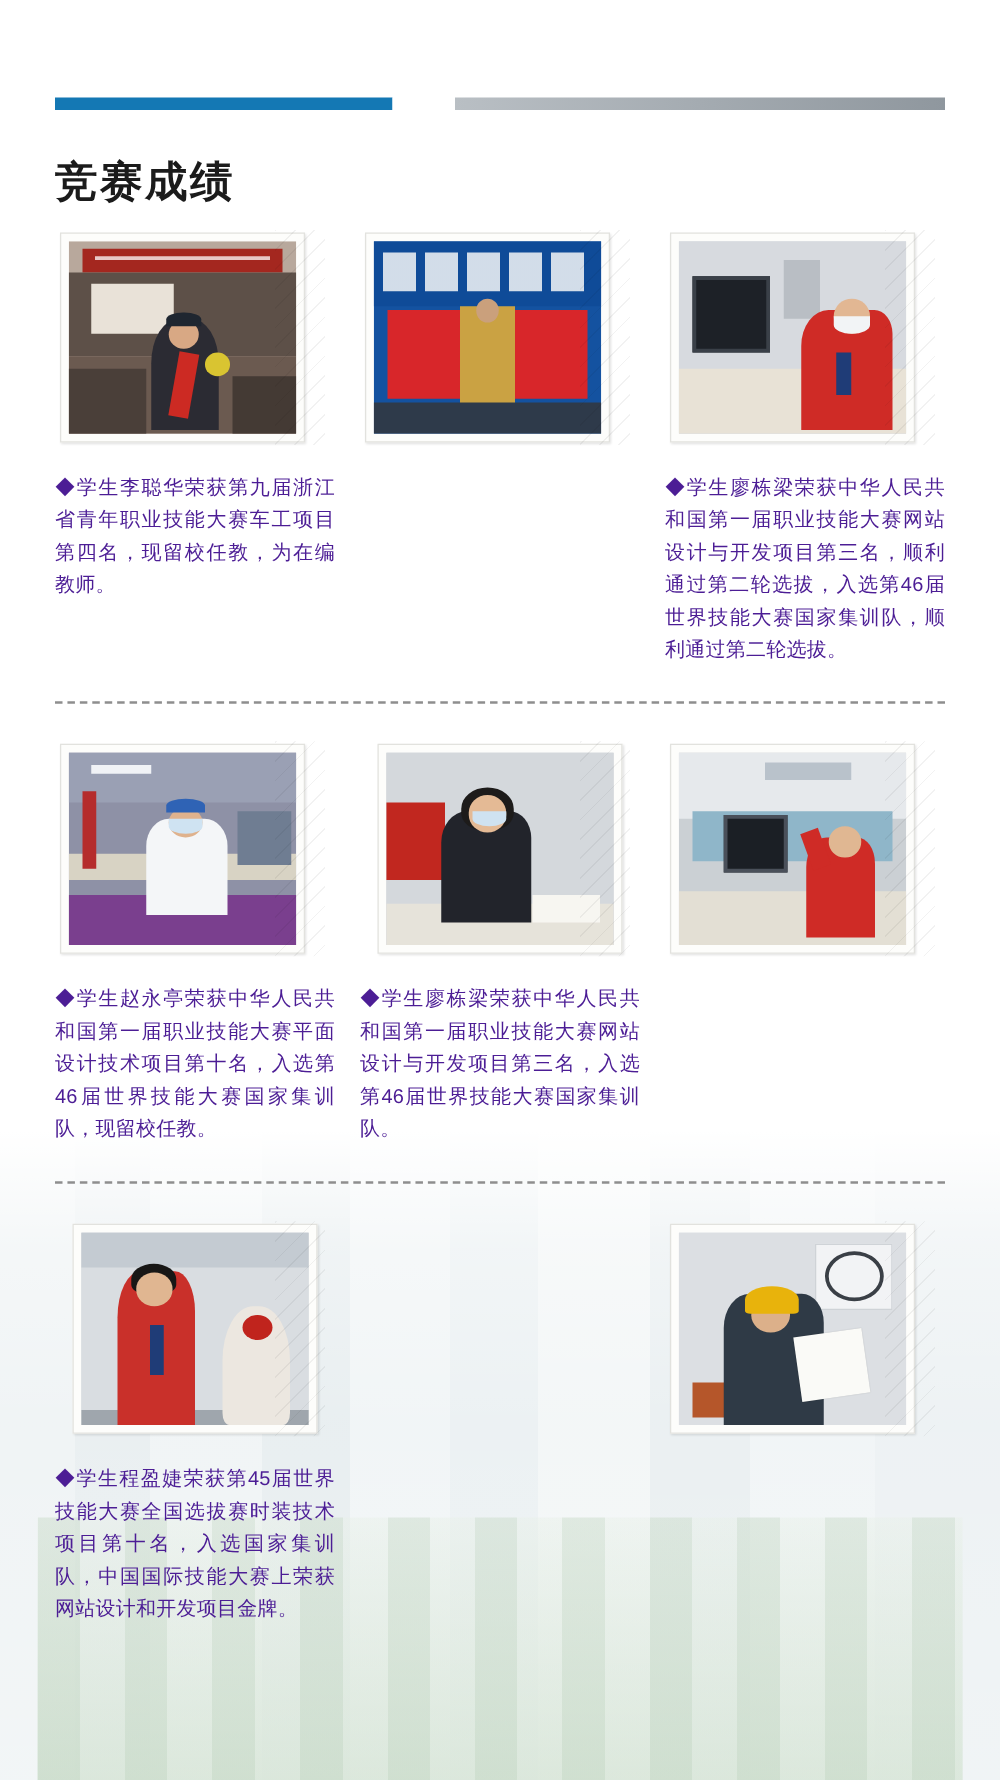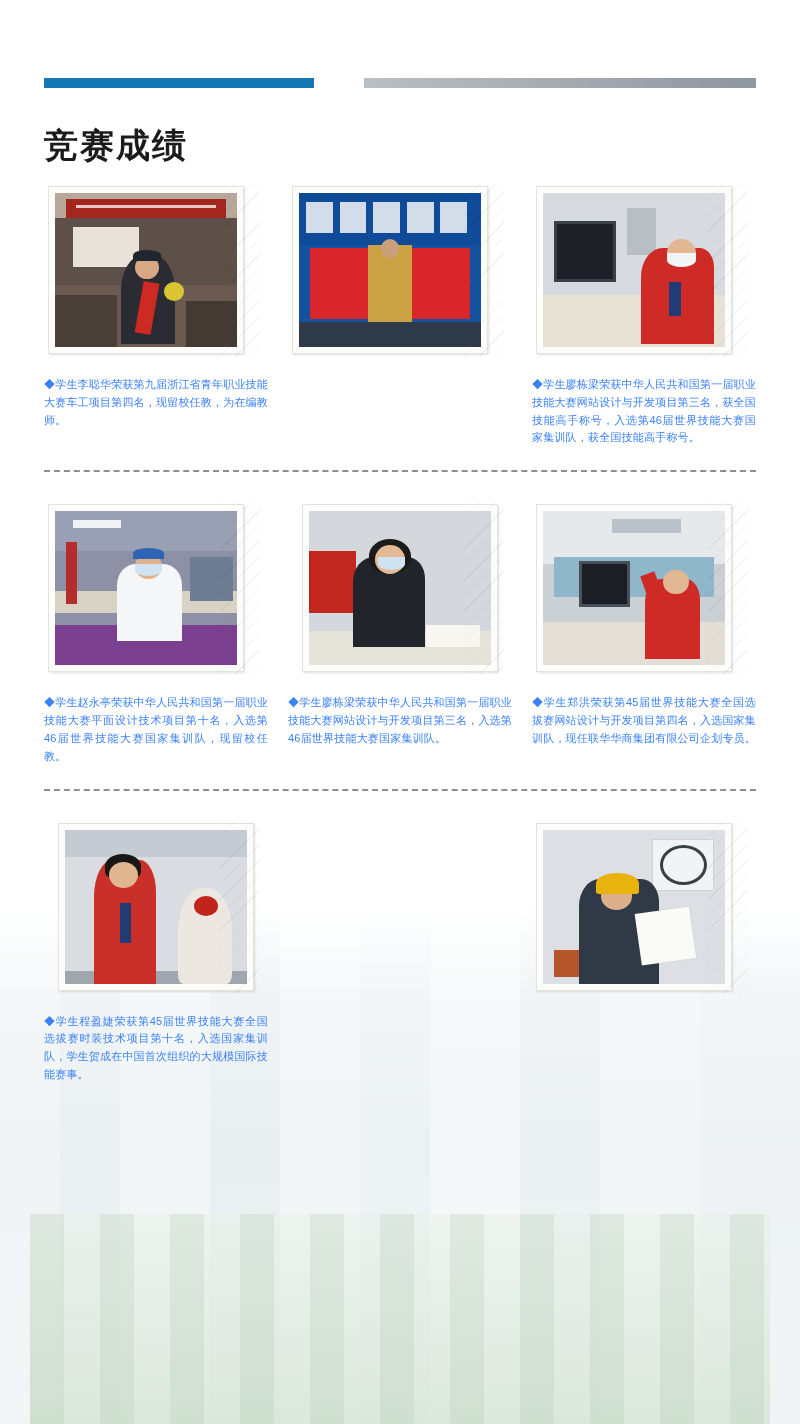--- a/index.html
+++ b/index.html
@@ -117,23 +117,23 @@
     opacity: .5;
     pointer-events: none;
   }
   .photo {
     width: 100%; height: 100%;
     overflow: hidden;
     position: relative;
   }
 
   .caption {
-    font-size: 11px;
+    font-size: 16px;
     line-height: 1.62;
-    color: #3b82f6;
+    color: #4c1d95;
     text-align: justify;
     letter-spacing: .2px;
   }
 
   
   .sc { position: absolute; inset: 0; }
 
   
   .p1 { background: #b8a89c; }
   .p1 .banner { position:absolute; left:6%; top:4%; width:88%; height:12%; background:#a4271f; }
@@ -315,21 +315,21 @@
               <div class="pc"></div>
                     <div class="redman"></div>
                     <div class="head3"></div>
               <div class="mask"></div>
                     <div class="lanyard"></div>
             </div>
                 </div>
               </div>
             <div class="torn"></div>
           </div>
-          <p class="caption">◆学生廖栋梁荣获中华人民共和国第一届职业技能大赛网站设计与开发项目第三名，获全国技能高手称号，入选第46届世界技能大赛国家集训队，获全国技能高手称号。</p>
+          <p class="caption">◆学生廖栋梁荣获中华人民共和国第一届职业技能大赛网站设计与开发项目第三名，顺利通过第二轮选拔，入选第46届世界技能大赛国家集训队，顺利通过第二轮选拔。</p>
         </div>
       </div>
 
       <div class="divider"></div>
 
       <div class="row">
         <div class="cell">
           <div class="photo-wrap">
             <div class="photo-frame">
                 <div class="photo">
@@ -384,21 +384,20 @@
               <div class="desk6"></div>
                     <div class="mon6"></div>
                     <div class="redman6"></div>
               <div class="arm6"></div>
                     <div class="head6"></div>
             </div>
                 </div>
               </div>
             <div class="torn"></div>
           </div>
-          <p class="caption">◆学生郑洪荣获第45届世界技能大赛全国选拔赛网站设计与开发项目第四名，入选国家集训队，现任联华华商集团有限公司企划专员。</p>
         </div>
       </div>
 
       <div class="divider"></div>
 
       <div class="row">
 
         <div class="cell">
           <div class="photo-wrap">
             <div class="photo-frame shift">
@@ -411,21 +410,21 @@
                     <div class="num"></div>
                     <div class="girl"></div>
               <div class="lanyard8"></div>
                     <div class="hair8"></div>
                     <div class="head8"></div>
             </div>
                 </div>
               </div>
             <div class="torn"></div>
           </div>
-          <p class="caption">◆学生程盈婕荣获第45届世界技能大赛全国选拔赛时装技术项目第十名，入选国家集训队，学生贺成在中国首次组织的大规模国际技能赛事。</p>
+          <p class="caption">◆学生程盈婕荣获第45届世界技能大赛全国选拔赛时装技术项目第十名，入选国家集训队，中国国际技能大赛上荣获网站设计和开发项目金牌。</p>
         </div>
 
         <div class="cell">
           <div class="photo-wrap">
             <div class="photo-frame">
                 <div class="photo">
                   <div class="sc p9">
               <div class="wall9"></div>
                     <div class="poster"></div>
                     <div class="pcurve"></div>

